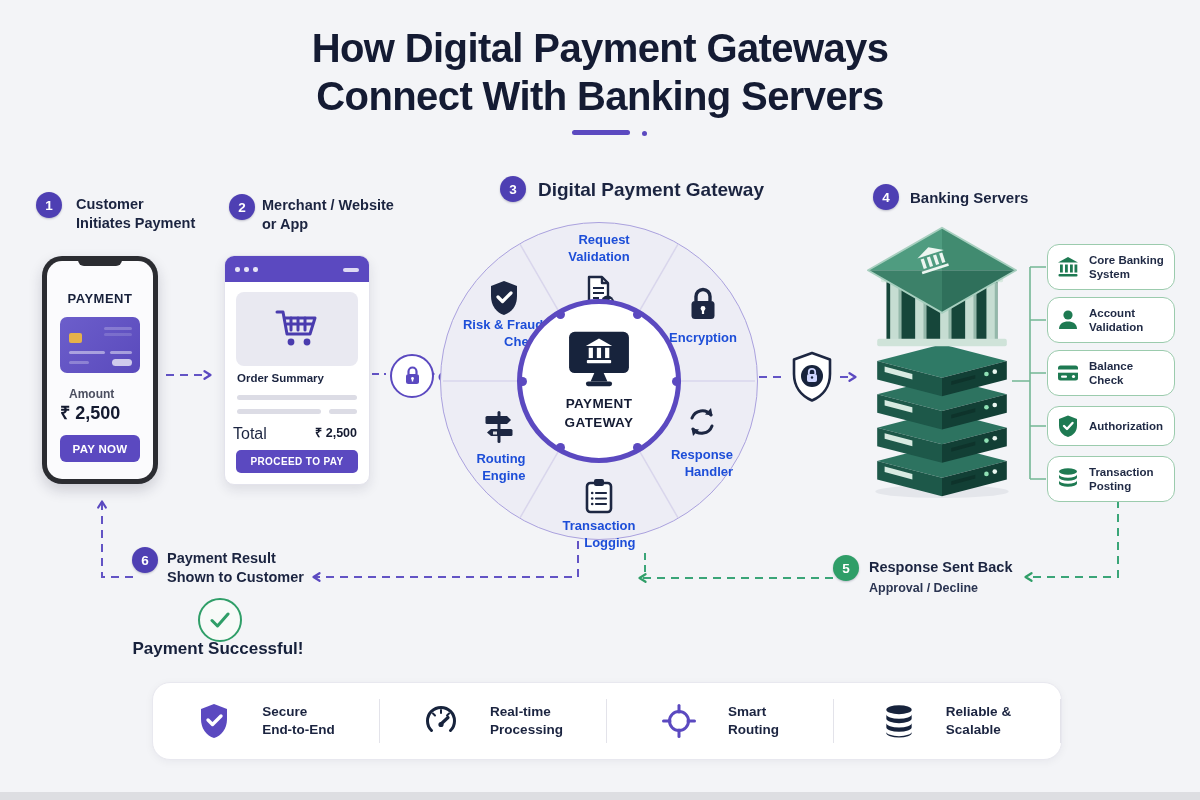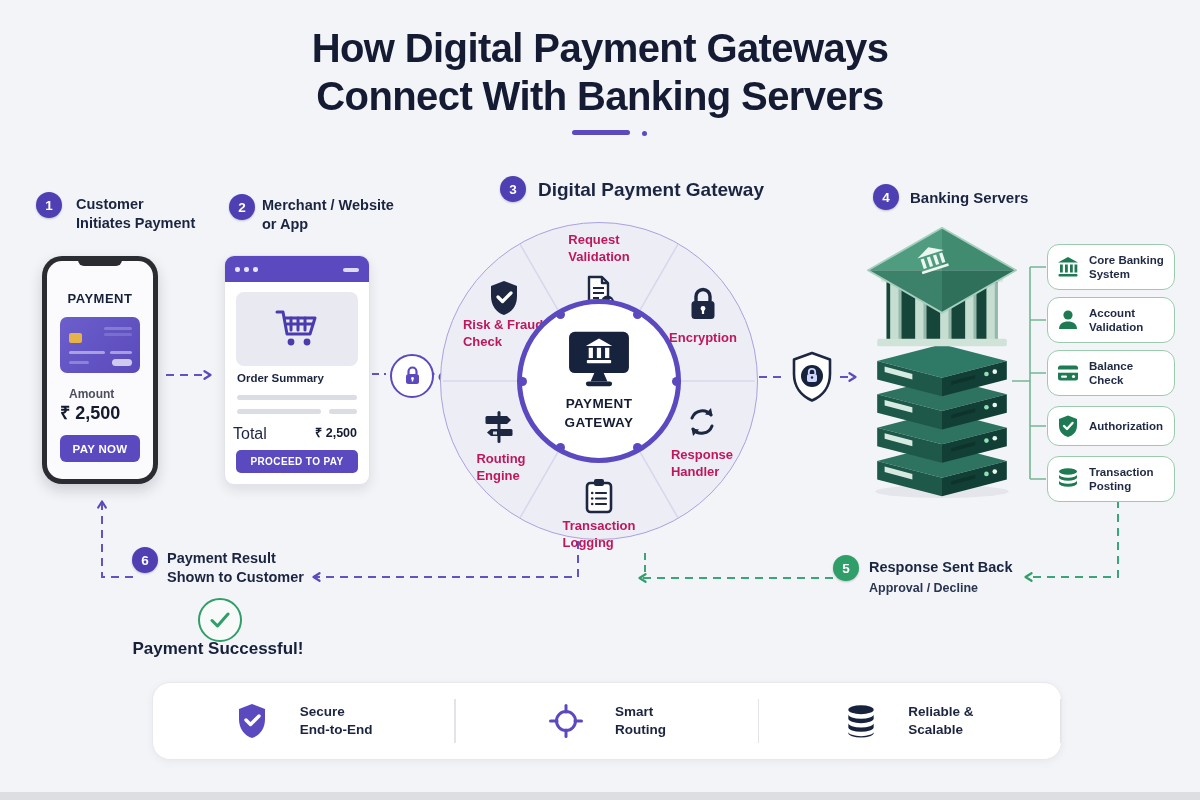--- a/index.html
+++ b/index.html
@@ -44,21 +44,21 @@
   .proceed{position:absolute;left:11px;top:194px;width:122px;height:23px;border-radius:5px;background:#5b49c0;color:#fff;font-size:10px;font-weight:800;letter-spacing:.4px;display:flex;align-items:center;justify-content:center;border:none}
 
   
   .lock-node{left:390px;top:354px;width:40px;height:40px;border-radius:50%;background:#fff;border:2px solid #5b49c0;display:flex;align-items:center;justify-content:center}
 
   
   .gw-outer{left:440px;top:222px;width:316px;height:316px;border-radius:50%;background:#ededf5;border:1.5px solid #aaa1de}
   .gw-inner{position:absolute;left:50%;top:50%;transform:translate(-50%,-50%);width:154px;height:154px;border-radius:50%;background:#fff;border:5px solid #5b49c0;display:flex;flex-direction:column;align-items:center;justify-content:center;gap:6px}
   .gw-center-label{font-size:13.5px;line-height:19px;font-weight:800;letter-spacing:.4px;color:#141b33;text-align:center}
   .gw-dot{position:absolute;width:9px;height:9px;border-radius:50%;background:#5b49c0}
-  .module-label{position:absolute;transform:translate(-50%,-50%);text-align:left;font-size:13px;line-height:16.5px;font-weight:600;color:#be185d;white-space:nowrap}
+  .module-label{position:absolute;transform:translate(-50%,-50%);text-align:right;font-size:13px;line-height:16.5px;font-weight:600;color:#1d4ed8;white-space:nowrap}
   .module-icon{position:absolute;transform:translate(-50%,-50%)}
 
   
   .secure-api-text{left:752px;top:410px;width:120px;text-align:center;font-size:12.5px;line-height:18px;font-weight:600;color:#26304e}
 
   
   .bank-card{left:1047px;width:128px;background:#fff;border:1.5px solid #9bcbad;border-radius:12px;display:flex;align-items:center;gap:9px;padding:0 8px;box-sizing:border-box}
   .bank-card .txt{font-size:11.5px;line-height:14px;font-weight:600;color:#1f2944}
 
   
@@ -502,20 +502,36 @@
       <svg width="34" height="38" viewBox="0 0 34 38">
         <path d="M17,2 L30,7 V17 C30,27 24.5,33.5 17,36 C9.5,33.5 4,27 4,17 V7 Z" fill="#5b49c0"></path>
         <path d="M11,18 l4.5,4.5 L24,14" fill="none" stroke="#fff" stroke-width="3.4" stroke-linecap="round" stroke-linejoin="round"></path>
       </svg>
       <div class="txt">
           <div>Secure</div>
           <div>End-to-End</div>
         </div>
     </div>
     <div class="fdivider"></div>
+    <div class="feature">
+      <svg width="36" height="36" viewBox="0 0 36 36">
+        <path d="M8.5,27.5 a13.5,13.5 0 1 1 19,0" fill="none" stroke="#17233c" stroke-width="3" stroke-linecap="round"></path>
+        <g stroke="#17233c" stroke-width="2" stroke-linecap="round">
+          <line x1="18" y1="7" x2="18" y2="10"></line>
+            <line x1="10" y1="10.5" x2="12" y2="12.5"></line>
+            <line x1="26" y1="10.5" x2="24" y2="12.5"></line>
+        </g>
+        <line x1="18" y1="21" x2="25" y2="14.5" stroke="#17233c" stroke-width="3.2" stroke-linecap="round"></line>
+        <circle cx="18" cy="21.5" r="2.6" fill="#17233c"></circle>
+      </svg>
+      <div class="txt">
+          <div>Real-time</div>
+          <div>Processing</div>
+        </div>
+    </div>
     <div class="fdivider"></div>
     <div class="feature">
       <svg width="36" height="36" viewBox="0 0 36 36">
         <circle cx="18" cy="18" r="9.5" fill="none" stroke="#5b49c0" stroke-width="3"></circle>
         <g stroke="#5b49c0" stroke-width="3" stroke-linecap="round">
           <line x1="18" y1="2.5" x2="18" y2="9"></line>
             <line x1="18" y1="27" x2="18" y2="33.5"></line>
           <line x1="2.5" y1="18" x2="9" y2="18"></line>
             <line x1="27" y1="18" x2="33.5" y2="18"></line>
         </g>

